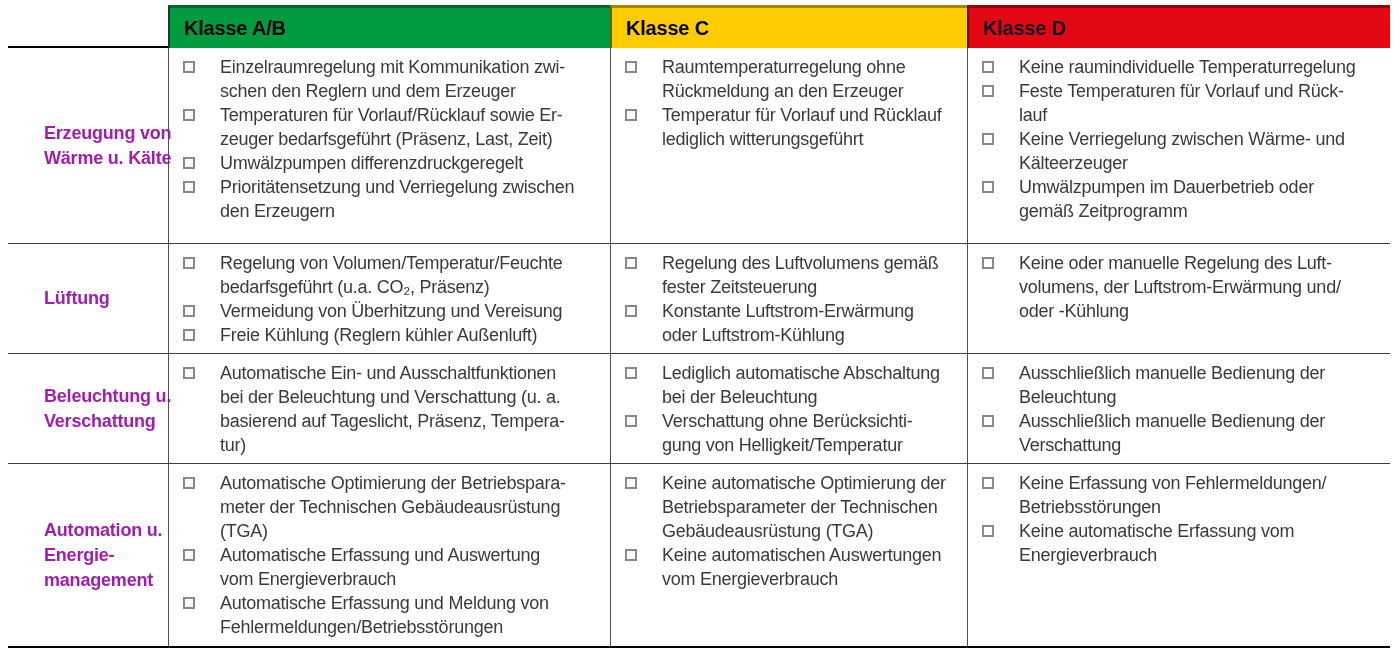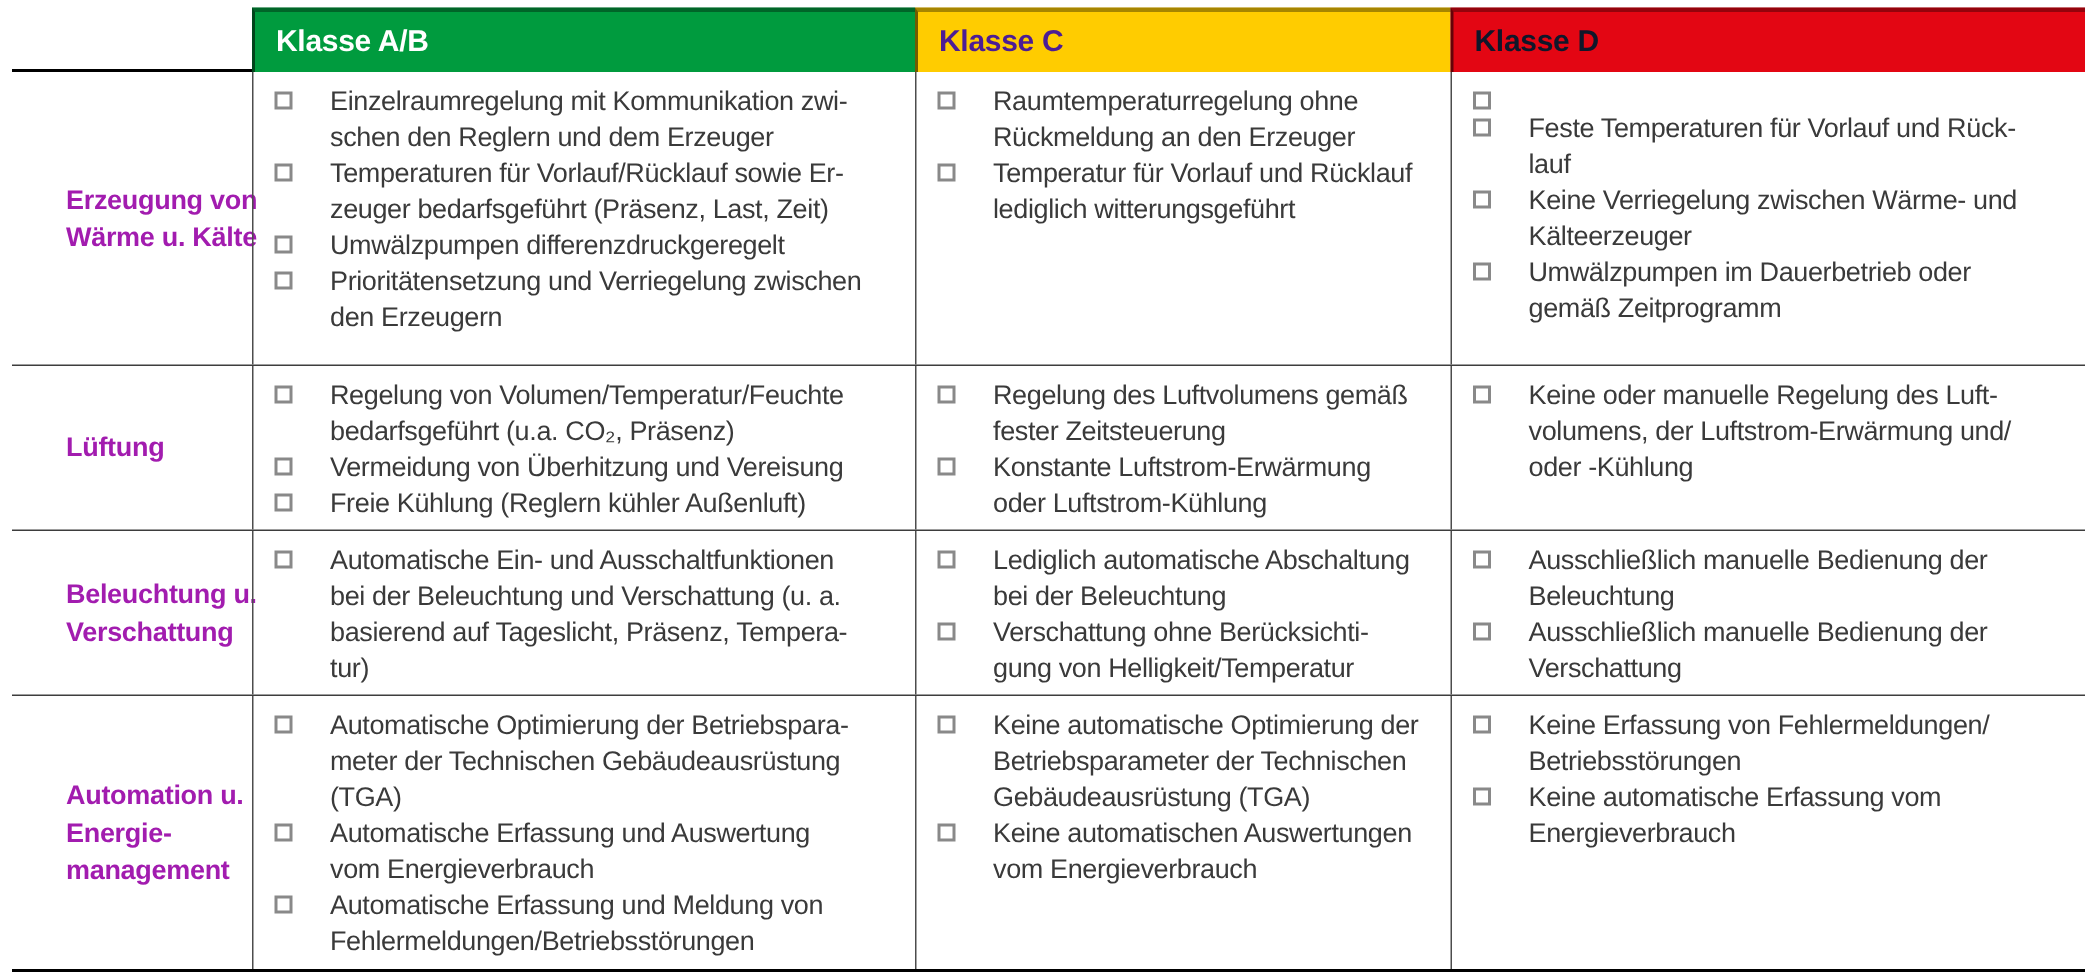--- a/index.html
+++ b/index.html
@@ -64,22 +64,22 @@
     color:#3a3a3a; letter-spacing:-0.25px;
   }
 </style>
 </head>
 <body>
 
 <div class="table">
 
   <div class="grid-row thead">
     <div class="corner"></div>
-    <div class="th" style="background-color: rgb(0, 155, 62); color: #ffffff;">Klasse A/B</div>
-    <div class="th" style="background-color: rgb(255, 204, 0); color: #4c1d95;">Klasse C</div>
+    <div class="th" style="background-color: rgb(0, 155, 62); color: #000000;">Klasse A/B</div>
+    <div class="th" style="background-color: rgb(255, 204, 0); color: #000000;">Klasse C</div>
     <div class="th" style="background-color: rgb(227, 6, 19); color: #0f172a;">Klasse D</div>
   </div>
 
   <div class="grid-row row row-1">
     <div class="label-cell">Erzeugung von
 Wärme u. Kälte</div>
     <div class="cell">
       <div class="bullet">
           <span class="cb"></span>
           <span class="bt">Einzelraumregelung mit Kommunikation zwi-
@@ -108,20 +108,21 @@
         </div>
       <div class="bullet">
           <span class="cb"></span>
           <span class="bt">Temperatur für Vorlauf und Rücklauf
 lediglich witterungsgeführt</span>
         </div>
     </div>
     <div class="cell">
       <div class="bullet">
           <span class="cb"></span>
+          <span class="bt">Keine raumindividuelle Temperaturregelung</span>
         </div>
       <div class="bullet">
           <span class="cb"></span>
           <span class="bt">Feste Temperaturen für Vorlauf und Rück-
 lauf</span>
         </div>
       <div class="bullet">
           <span class="cb"></span>
           <span class="bt">Keine Verriegelung zwischen Wärme- und
 Kälteerzeuger</span>

